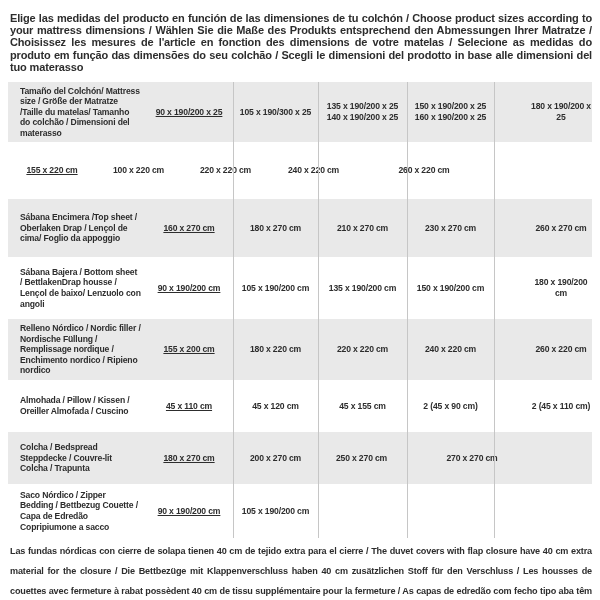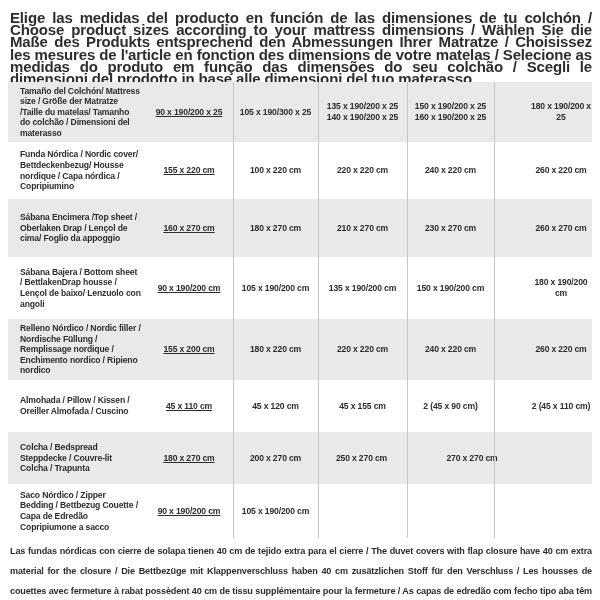--- a/index.html
+++ b/index.html
@@ -3,21 +3,21 @@
 <meta charset="utf-8">
 <style>
   html,body{margin:0;padding:0;}
   body{
     width:600px;height:600px;position:relative;background:#ffffff;
     font-family:"Liberation Sans", sans-serif;
     color:#2d2d2d;overflow:hidden;
   }
   .intro{
     position:absolute;left:10px;top:12px;width:582px;
-    font-size:15px;font-weight:bold;line-height:12.2px;
+    font-size:11px;font-weight:bold;line-height:12.2px;
     text-align:justify;letter-spacing:-0.15px;
   }
   .size-table{
     position:absolute;left:8px;top:82px;width:584px;height:456px;
   }
   .t-row{display:flex;width:584px;}
   .t-row.alt{background:#e9e9e9;}
   .cell{
     box-sizing:border-box;display:flex;align-items:center;
     font-size:8.6px;font-weight:bold;letter-spacing:-0.15px;line-height:10.6px;
@@ -46,21 +46,20 @@
     <div class="cell val-cell c1">90 x 190/200 x 25</div>
     <div class="cell val-cell c2">105 x 190/300 x 25</div>
     <div class="cell val-cell c3">135 x 190/200 x 25
 140 x 190/200 x 25</div>
     <div class="cell val-cell c4">150 x 190/200 x 25
 160 x 190/200 x 25</div>
     <div class="cell val-cell c5">180 x 190/200 x 25</div>
   </div>
 
   <div class="t-row" style="height:57px">
-    <div class="cell label-cell">Funda Nórdica /  Nordic cover/ Bettdeckenbezug/ Housse nordique  / Capa nórdica / Copripiumino</div>
     <div class="cell val-cell c1">155 x 220 cm</div>
     <div class="cell val-cell c2">100 x 220 cm</div>
     <div class="cell val-cell c3">220 x 220 cm</div>
     <div class="cell val-cell c4">240 x 220 cm</div>
     <div class="cell val-cell c5">260 x 220 cm</div>
   </div>
 
   <div class="t-row alt" style="height:58px">
     <div class="cell label-cell">Sábana Encimera /Top sheet / Oberlaken Drap / Lençol de cima/ Foglio da appoggio</div>
     <div class="cell val-cell c1">160 x 270 cm</div>

